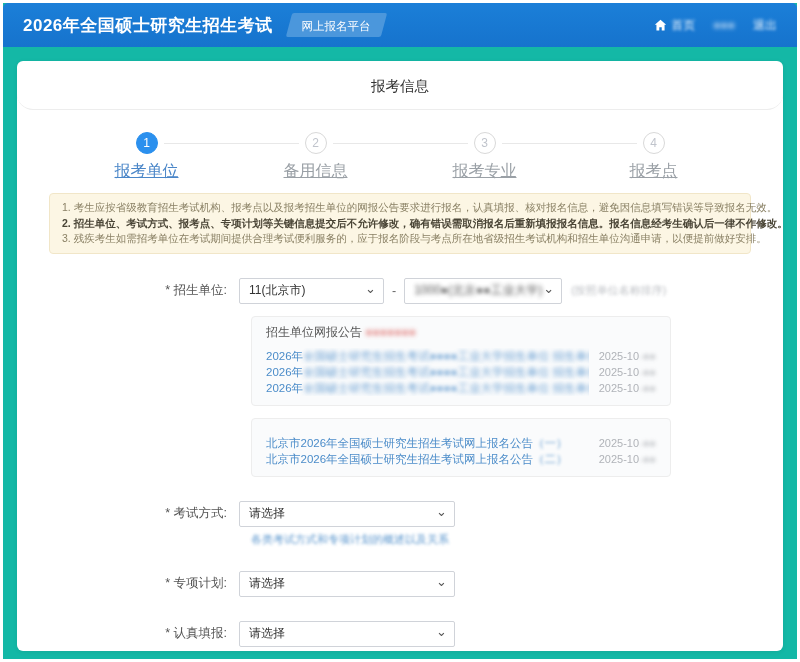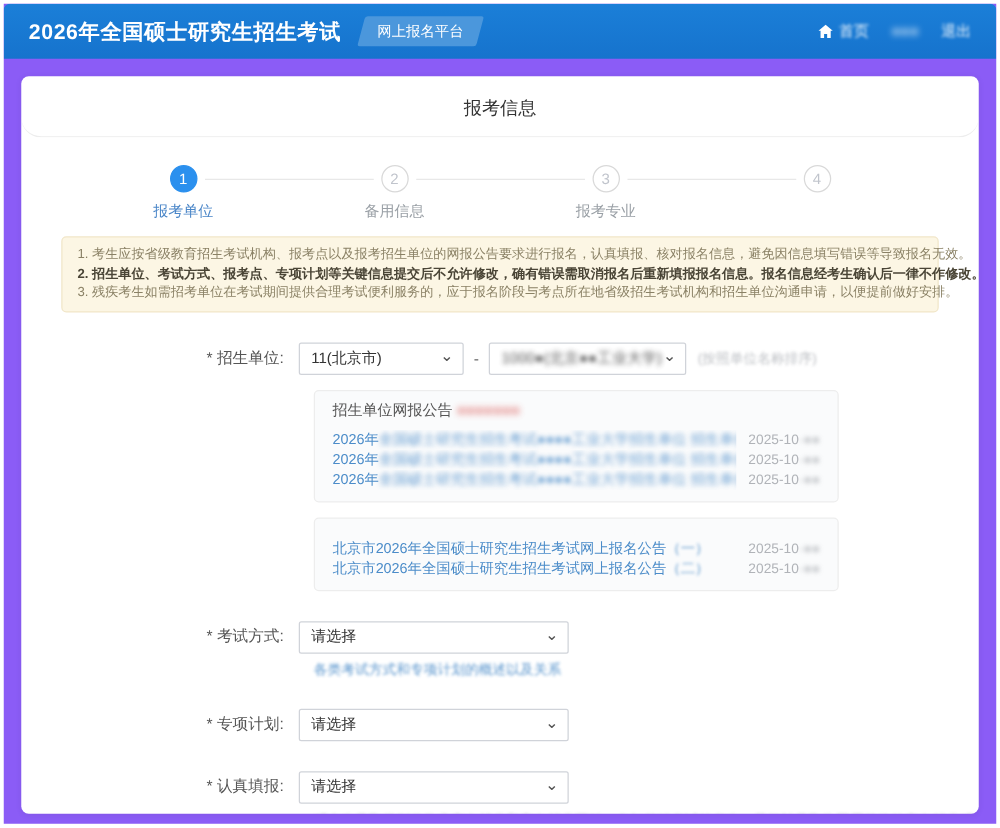--- a/index.html
+++ b/index.html
@@ -1,21 +1,21 @@
 <!DOCTYPE html>
 <html><head>
 <meta charset="utf-8">
 <style>
   * { box-sizing: border-box; margin: 0; padding: 0; }
   html,body { width:800px; height:662px; overflow:hidden; }
   body {
     font-family: "Liberation Sans", "DejaVu Sans", sans-serif;
     background:#ffffff;
   }
-  .app { position:absolute; inset:3px; background:#8b5cf6; overflow:hidden; }
+  .app { position:absolute; inset:3px; background:#14b8a6; overflow:hidden; }
 
   
   .hdr {
     height:44px; background:linear-gradient(#1b7fd8,#1673cd);
     border-radius:5px 5px 0 0;
     display:flex; align-items:center; padding:0 20px;
   }
   .hdr-title { color:#fff; font-size:17px; font-weight:bold; letter-spacing:.5px; }
   .hdr-badge {
     margin-left:16px; background:#4b97dc; transform:skewX(-15deg);
@@ -42,21 +42,21 @@
 
   
   .steps { display:flex; padding:22px 45px 0; }
   .step { flex:1; text-align:center; position:relative; }
   .step .circle {
     width:22px; height:22px; border-radius:50%; margin:0 auto;
     background:#fff; border:1px solid #d9d9d9; color:#c0c4cc;
     font-size:12px; line-height:20px; position:relative; z-index:1;
   }
   .step.active .circle { background:#2b90ee; border-color:#2b90ee; color:#fff; }
-  .step .slabel { margin-top:7px; font-size:12px; color:#9aa0a6; }
+  .step .slabel { margin-top:7px; font-size:16px; color:#9aa0a6;text-decoration:underline; }
   .step.active .slabel { color:#4a86c8; }
   .step + .step::before {
     content:""; position:absolute; top:11px; height:1px; background:#e8e8e8;
     left:calc(-50% + 17px); width:calc(100% - 34px);
   }
 
   
   .notice {
     margin:11px 32px 0; background:#fcf6e4; border:1px solid #f1e6c8;
     border-radius:4px; padding:6px 12px;
@@ -68,21 +68,21 @@
   .row { display:flex; align-items:center; margin-top:24px; font-size:12.5px; }
   .lbl { width:222px; text-align:right; color:#555; padding-right:12px; flex-shrink:0; }
   .sel {
     position:relative; border:1px solid #d0d3d9; border-radius:2px; height:26px;
     background:#fff; font-size:12px; color:#333; display:flex; align-items:center;
     padding:0 24px 0 9px; cursor:pointer; white-space:nowrap; overflow:hidden;
   }
   .sel::after {
     content:"⌄"; position:absolute; right:7px; top:2px; color:#555; font-size:13px;
   }
-  .w-prov { width:132px; } .w-school { width:158px; } .w-std { width:216px; }
+  .w-prov { width:145px; } .w-school { width:158px; } .w-std { width:216px; }
   .dash { margin:0 8px; color:#666; }
   .fhint { margin-left:9px; font-size:11px; color:#b5b8bd; }
 
   
   .ann {
     margin:12px 0 0 234px; width:420px; background:#fafbfc;
     border:1px solid #ededed; border-radius:4px; padding:8px 14px 9px;
   }
   .ann-title { font-size:12px; color:#555; line-height:15px; }
   .red { color:#d9534f; }
@@ -131,20 +131,21 @@
       <div class="step">
         <div class="circle">2</div>
         <div class="slabel">备用信息</div>
       </div>
       <div class="step">
         <div class="circle">3</div>
         <div class="slabel">报考专业</div>
       </div>
       <div class="step">
         <div class="circle">4</div>
+        <div class="slabel">报考点</div>
       </div>
     </div>
 
     <div class="notice">
       <div>1. 考生应按省级教育招生考试机构、报考点以及报考招生单位的网报公告要求进行报名，认真填报、核对报名信息，避免因信息填写错误等导致报名无效。</div>
       <div class="nbold">2. 招生单位、考试方式、报考点、专项计划等关键信息提交后不允许修改，确有错误需取消报名后重新填报报名信息。报名信息经考生确认后一律不作修改。</div>
       <div>3. 残疾考生如需招考单位在考试期间提供合理考试便利服务的，应于报名阶段与考点所在地省级招生考试机构和招生单位沟通申请，以便提前做好安排。</div>
     </div>
 
     <div class="row">

